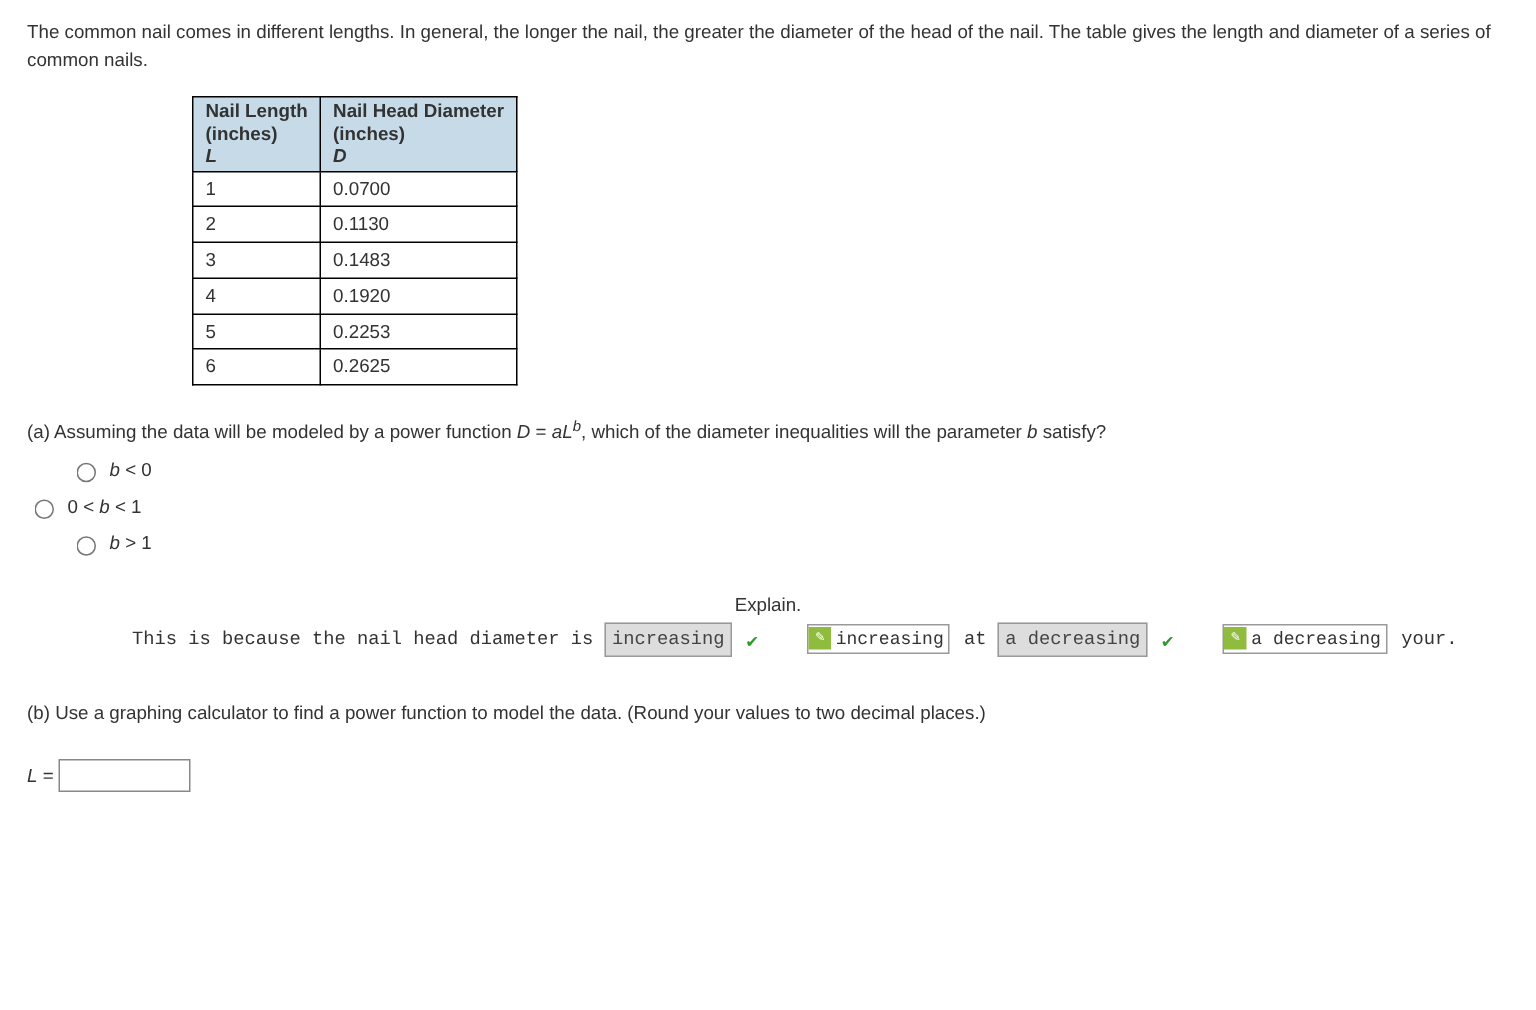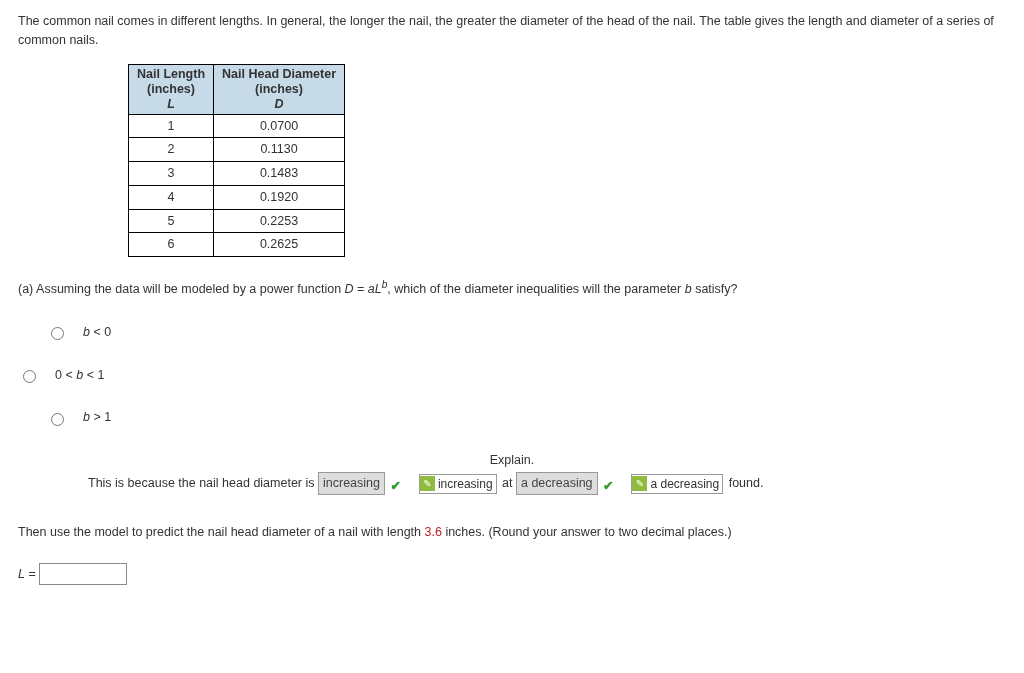--- a/index.html
+++ b/index.html
@@ -12,33 +12,33 @@
   }
   .intro { margin-bottom: 14px; }
   table.data {
     border-collapse: collapse;
     margin-left: 110px;
     margin-bottom: 20px;
   }
   table.data th, table.data td {
     border: 1px solid #000;
     padding: 2px 8px;
-    text-align: center;
+    text-align: left;
   }
   table.data th {
     background: #c6dae8;
     font-weight: bold;
     line-height: 1.2;
   }
   .varname { font-style: italic; font-weight: bold; }
   .part-label { margin-top: 6px; }
   .radio-group { margin-left: 28px; }
-  .radio-row { margin: 24px 0; display:flex; align-items:center; gap:16px;}
+  .radio-row { margin: 6px 0; display:flex; gap:6px;}
   .explain { margin: 18px 0 2px 0; text-align: center; }
-  .explain-line { margin-left: 70px; margin-bottom: 28px; }
+  .explain-line { margin-left: 70px; margin-bottom: 28px; font-family: Liberation Mono, monospace; }
   .answer-box {
     display: inline-block;
     border: 1px solid #999;
     background: #ddd;
     padding: 1px 4px;
     color: #444;
   }
   .check {
     display: inline-block;
     width: 14px; height: 14px;
@@ -157,30 +157,28 @@
       <span>increasing</span>
     </span>
   <span> at </span>
   <span class="answer-box">a decreasing</span>
   <span class="check">✔</span>
   &nbsp;
   <span class="alt-badge">
       <span class="pin">✎</span>
       <span>a decreasing</span>
     </span>
-  <span> found.</span>
+  <span> your.</span>
 </div>
 
 <div class="section">
+  <div>(b) Use a graphing calculator to find a power function to model the data. (Round your values to two decimal places.)</div>
 </div>
 
 <div class="section">
-  <div>
-    <span>Then use the model to predict the nail head diameter of a nail with length </span><span class="num">3.6</span><span> inches. (Round your answer to two decimal places.)</span>
-  </div>
 </div>
 
 <div class="section">
   <div class="eq-line">
     <i class="v">L</i> = 
     <input type="text" class="blank" style="width: 80px;">
   </div>
 </div>
 
 </body></html>

